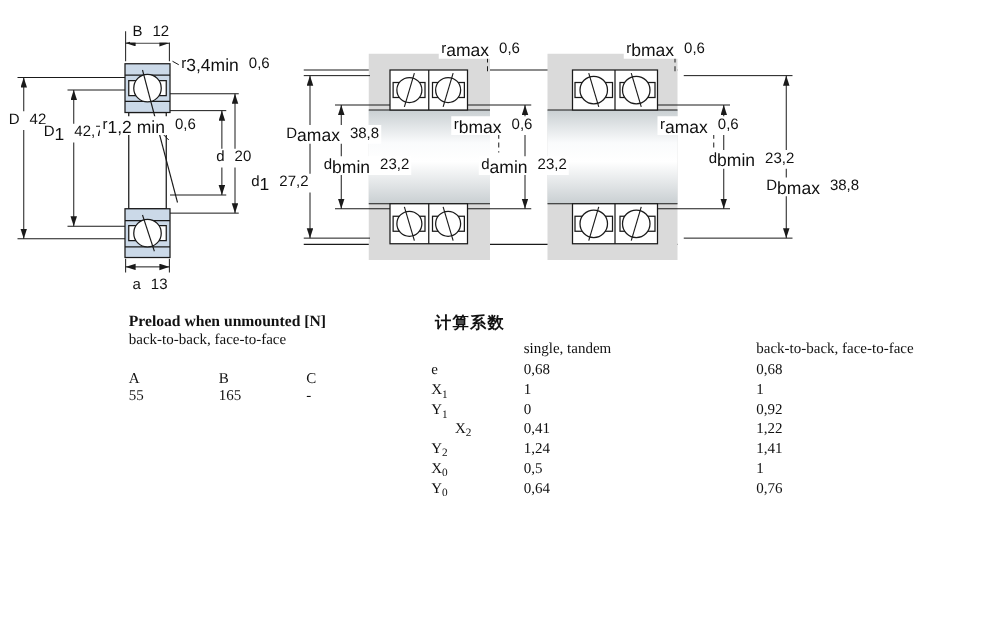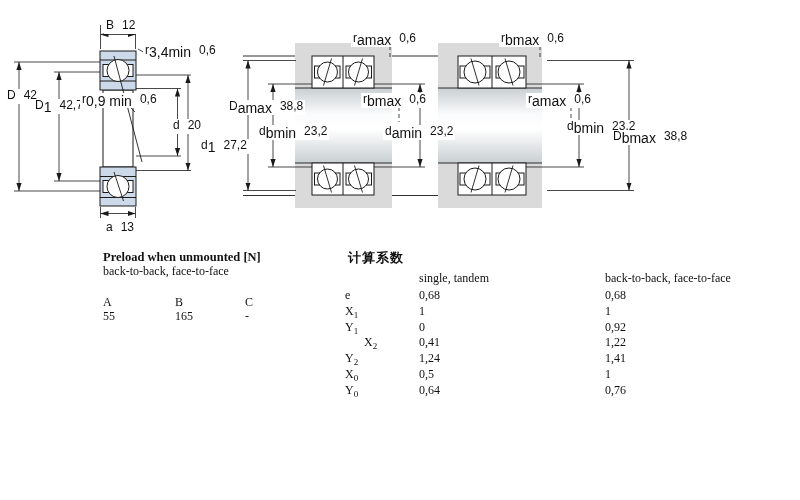--- a/index.html
+++ b/index.html
@@ -216,21 +216,21 @@
     </span>
   <span class="dim" style="left:5px;top:89px">
       <span class="sym"><span>D</span><sub></sub></span>
       <span>42</span>
     </span>
   <span class="dim" style="left:33px;top:99px">
       <span class="sym"><span>D</span><sub>1</sub></span>
       <span>42,7</span>
     </span>
   <span class="dim" style="left:80px;top:93px">
-      <span class="sym"><span>r</span><sub>0,9 min</sub></span>
+      <span class="sym"><span>r</span><sub>1,2 min</sub></span>
       <span>0,6</span>
     </span>
   <span class="dim" style="left:171px;top:119px">
       <span class="sym"><span>d</span><sub></sub></span>
       <span>20</span>
     </span>
   <span class="dim" style="left:199px;top:139px">
       <span class="sym"><span>d</span><sub>1</sub></span>
       <span>27,2</span>
     </span>
@@ -265,21 +265,21 @@
       <span>0,6</span>
     </span>
   <span class="dim" style="left:526px;top:93px">
       <span class="sym"><span>r</span><sub>amax</sub></span>
       <span>0,6</span>
     </span>
   <span class="dim" style="left:565px;top:120px">
       <span class="sym"><span>d</span><sub>bmin</sub></span>
       <span>23,2</span>
     </span>
-  <span class="dim" style="left:611px;top:130px">
+  <span class="dim" style="left:611px;top:142px">
       <span class="sym"><span>D</span><sub>bmax</sub></span>
       <span>38,8</span>
     </span>
 
   <div>
     <span class="cell tbl-title" style="left:103px;top:250px">Preload when unmounted [N]</span>
     <span class="cell" style="left:103px;top:265px">back-to-back, face-to-face</span>
     <span class="cell" style="left:103px;top:296px">A</span>
     <span class="cell" style="left:175px;top:296px">B</span>
     <span class="cell" style="left:245px;top:296px">C</span>

